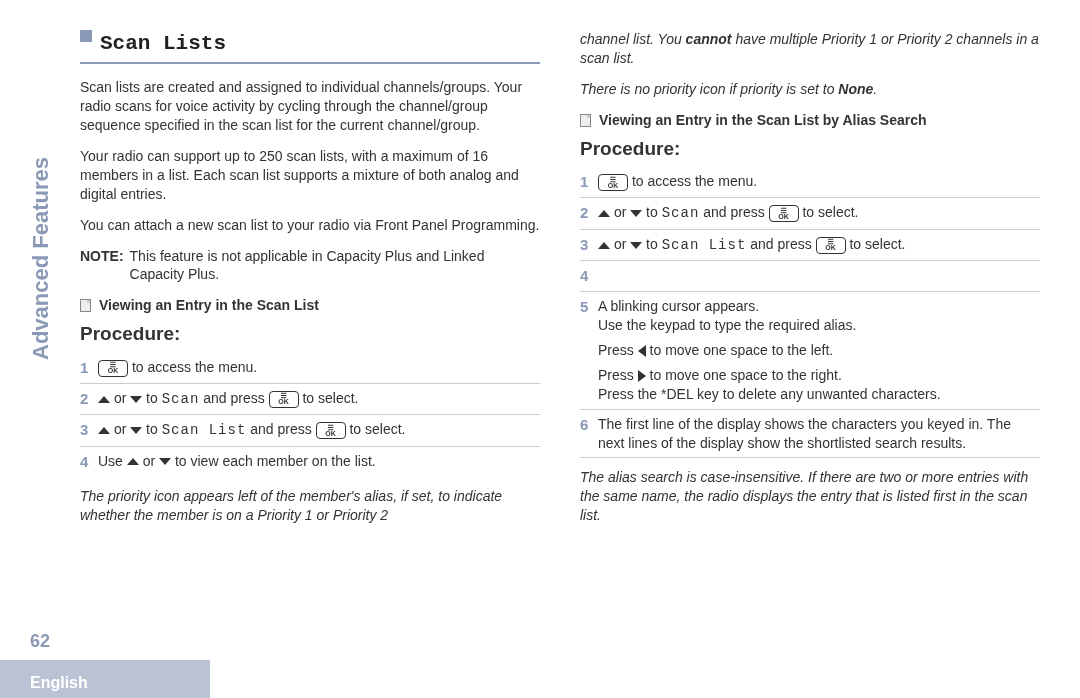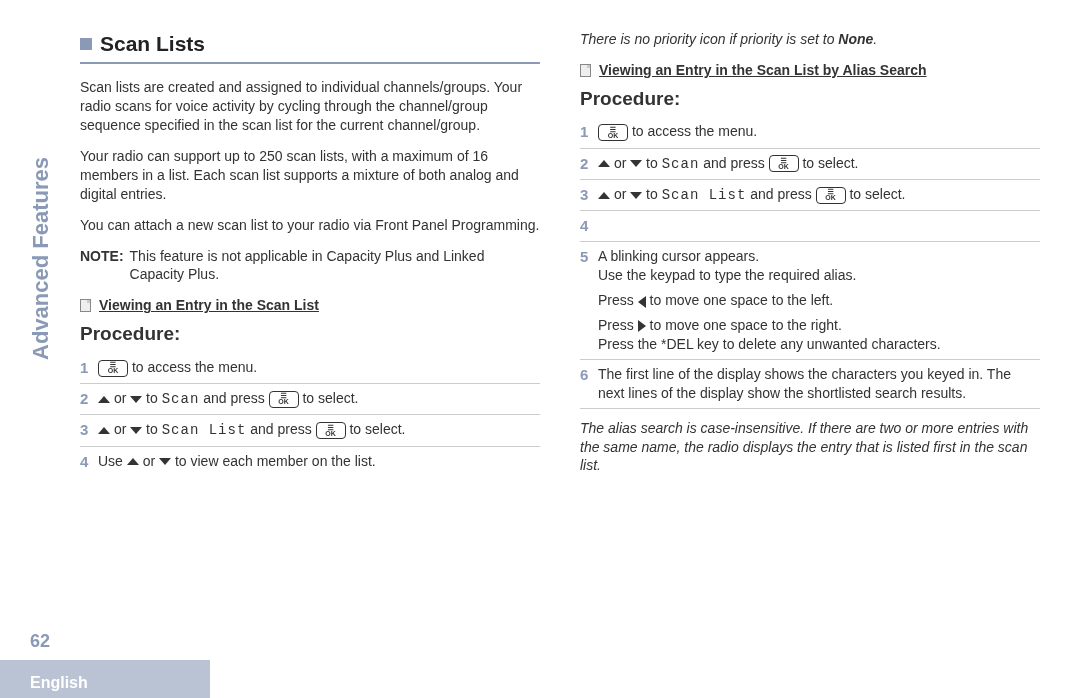--- a/index.html
+++ b/index.html
@@ -21,22 +21,22 @@
     height: 640px;
     box-sizing: border-box;
   }
   .col {
     flex: 1;
     font-size: 14px;
     line-height: 1.35;
   }
   .section-title-row {
     display: flex;
-    align-items: center;
     margin-bottom: 4px;
+    font-family: Liberation Mono, monospace;
   }
   .title-square {
     width: 12px;
     height: 12px;
     background: #8a99b5;
     margin-right: 8px;
   }
   .section-title {
     font-weight: bold;
     font-size: 21px;
@@ -57,21 +57,20 @@
   .note-label {
     font-weight: bold;
     white-space: nowrap;
     margin-right: 6px;
   }
   .subheading-row {
     display: flex;
     align-items: center;
     margin-top: 6px;
     margin-bottom: 6px;
-    text-decoration: underline;
   }
   .page-icon {
     width: 9px;
     height: 11px;
     border: 1px solid #888;
     margin-right: 8px;
     position: relative;
     background: #eee;
   }
   .page-icon::after {
@@ -262,23 +261,27 @@
       </div>
     </div>
 
     <div class="step" style="border-bottom:none;">
       <div class="step-num">4</div>
       <div class="step-body">
         <span>Use </span><span class="up-tri"></span><span> or </span><span class="down-tri"></span><span> to view each member on the list.</span>
       </div>
     </div>
 
+    <div class="para italic" style="margin-top:10px;">The priority icon appears left of the member's alias, if set, to indicate whether the member is on a Priority 1 or Priority 2</div>
   </div>
 
   <div class="col">
+    <div class="para italic">
+      <span>channel list. You </span><span class="bold">cannot</span><span> have multiple Priority 1 or Priority 2 channels in a scan list.</span>
+    </div>
     <div class="para italic">
       <span>There is no priority icon if priority is set to </span><span class="bold">None</span><span>.</span>
     </div>
 
     <div class="subheading-row">
       <span class="page-icon"></span>
       <span class="subheading">Viewing an Entry in the Scan List by Alias Search</span>
     </div>
     <div class="proc-label">Procedure:</div>
 

